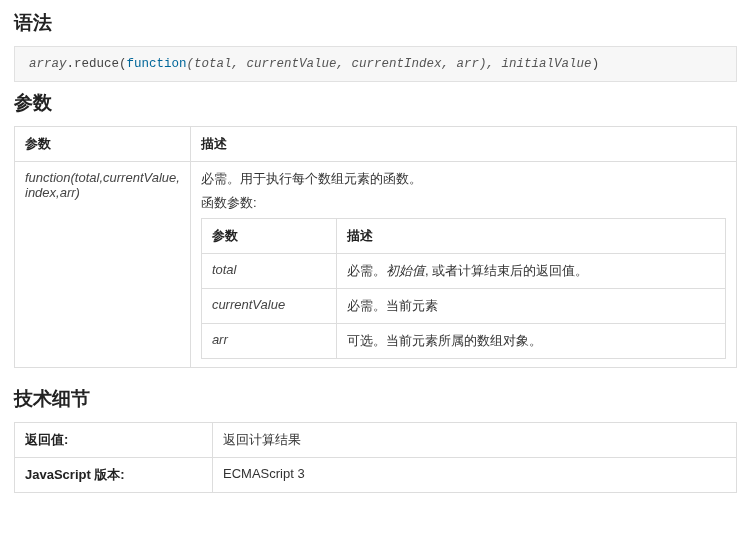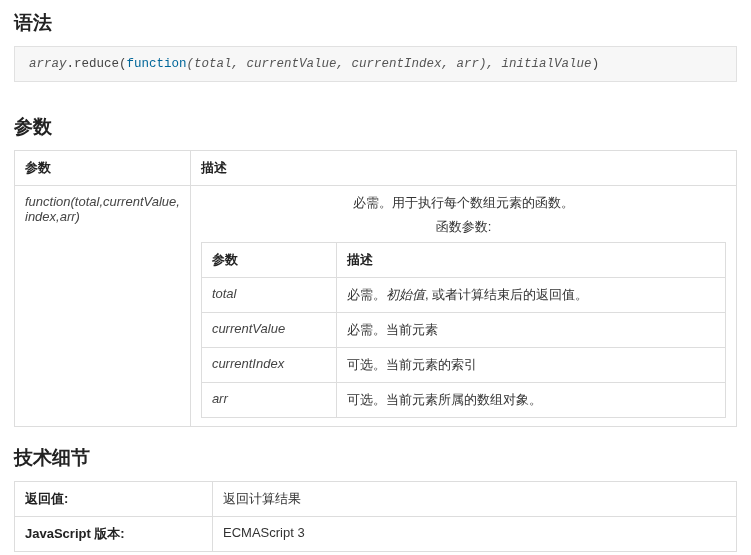--- a/index.html
+++ b/index.html
@@ -18,21 +18,21 @@
     margin: 0 0 10px 0;
     color: #222;
   }
   .codebox {
     border: 1px solid #e1e1e1;
     background: #f7f7f7;
     padding: 10px 14px;
     font-family: Consolas, "Courier New", monospace;
     font-size: 12.5px;
     color: #444;
-    margin-bottom: 32px;
+    margin-bottom: 8px;
     word-break: break-all;
   }
   .codebox .kw { color: #069; }
   .codebox .var { color: #555; font-style: italic; }
   table {
     border-collapse: collapse;
     width: 100%;
     margin-bottom: 18px;
   }
   th, td {
@@ -45,21 +45,21 @@
   th {
     font-weight: bold;
     color: #222;
     background: #fff;
   }
   td.param {
     font-style: italic;
     color: #444;
     width: 175px;
   }
-  td.desc p { margin: 0 0 6px 0; text-align: center; }
+  td.desc p { margin: 0 0 6px 0; }
   td.desc p:last-child { margin-bottom: 0; }
   .inner-table {
     margin: 6px 0 0 0;
     width: 100%;
   }
   .inner-table th, .inner-table td {
     font-size: 13px;
   }
   .inner-table td.param { width: 135px; }
   .em { font-style: italic; }
@@ -93,24 +93,20 @@
         </tr>
         <tr>
           <td class="param">total</td>
           <td><span>必需。</span><span class="em">初始值</span><span>, 或者计算结束后的返回值。</span></td>
         </tr>
         <tr>
           <td class="param">currentValue</td>
           <td><span>必需。当前元素</span></td>
         </tr>
         <tr>
-          <td class="param">currentIndex</td>
-          <td><span>可选。当前元素的索引</span></td>
-        </tr>
-        <tr>
           <td class="param">arr</td>
           <td><span>可选。当前元素所属的数组对象。</span></td>
         </tr>
       </tbody>
           </table>
     </td>
   </tr>
 </tbody>
   </table>
 

